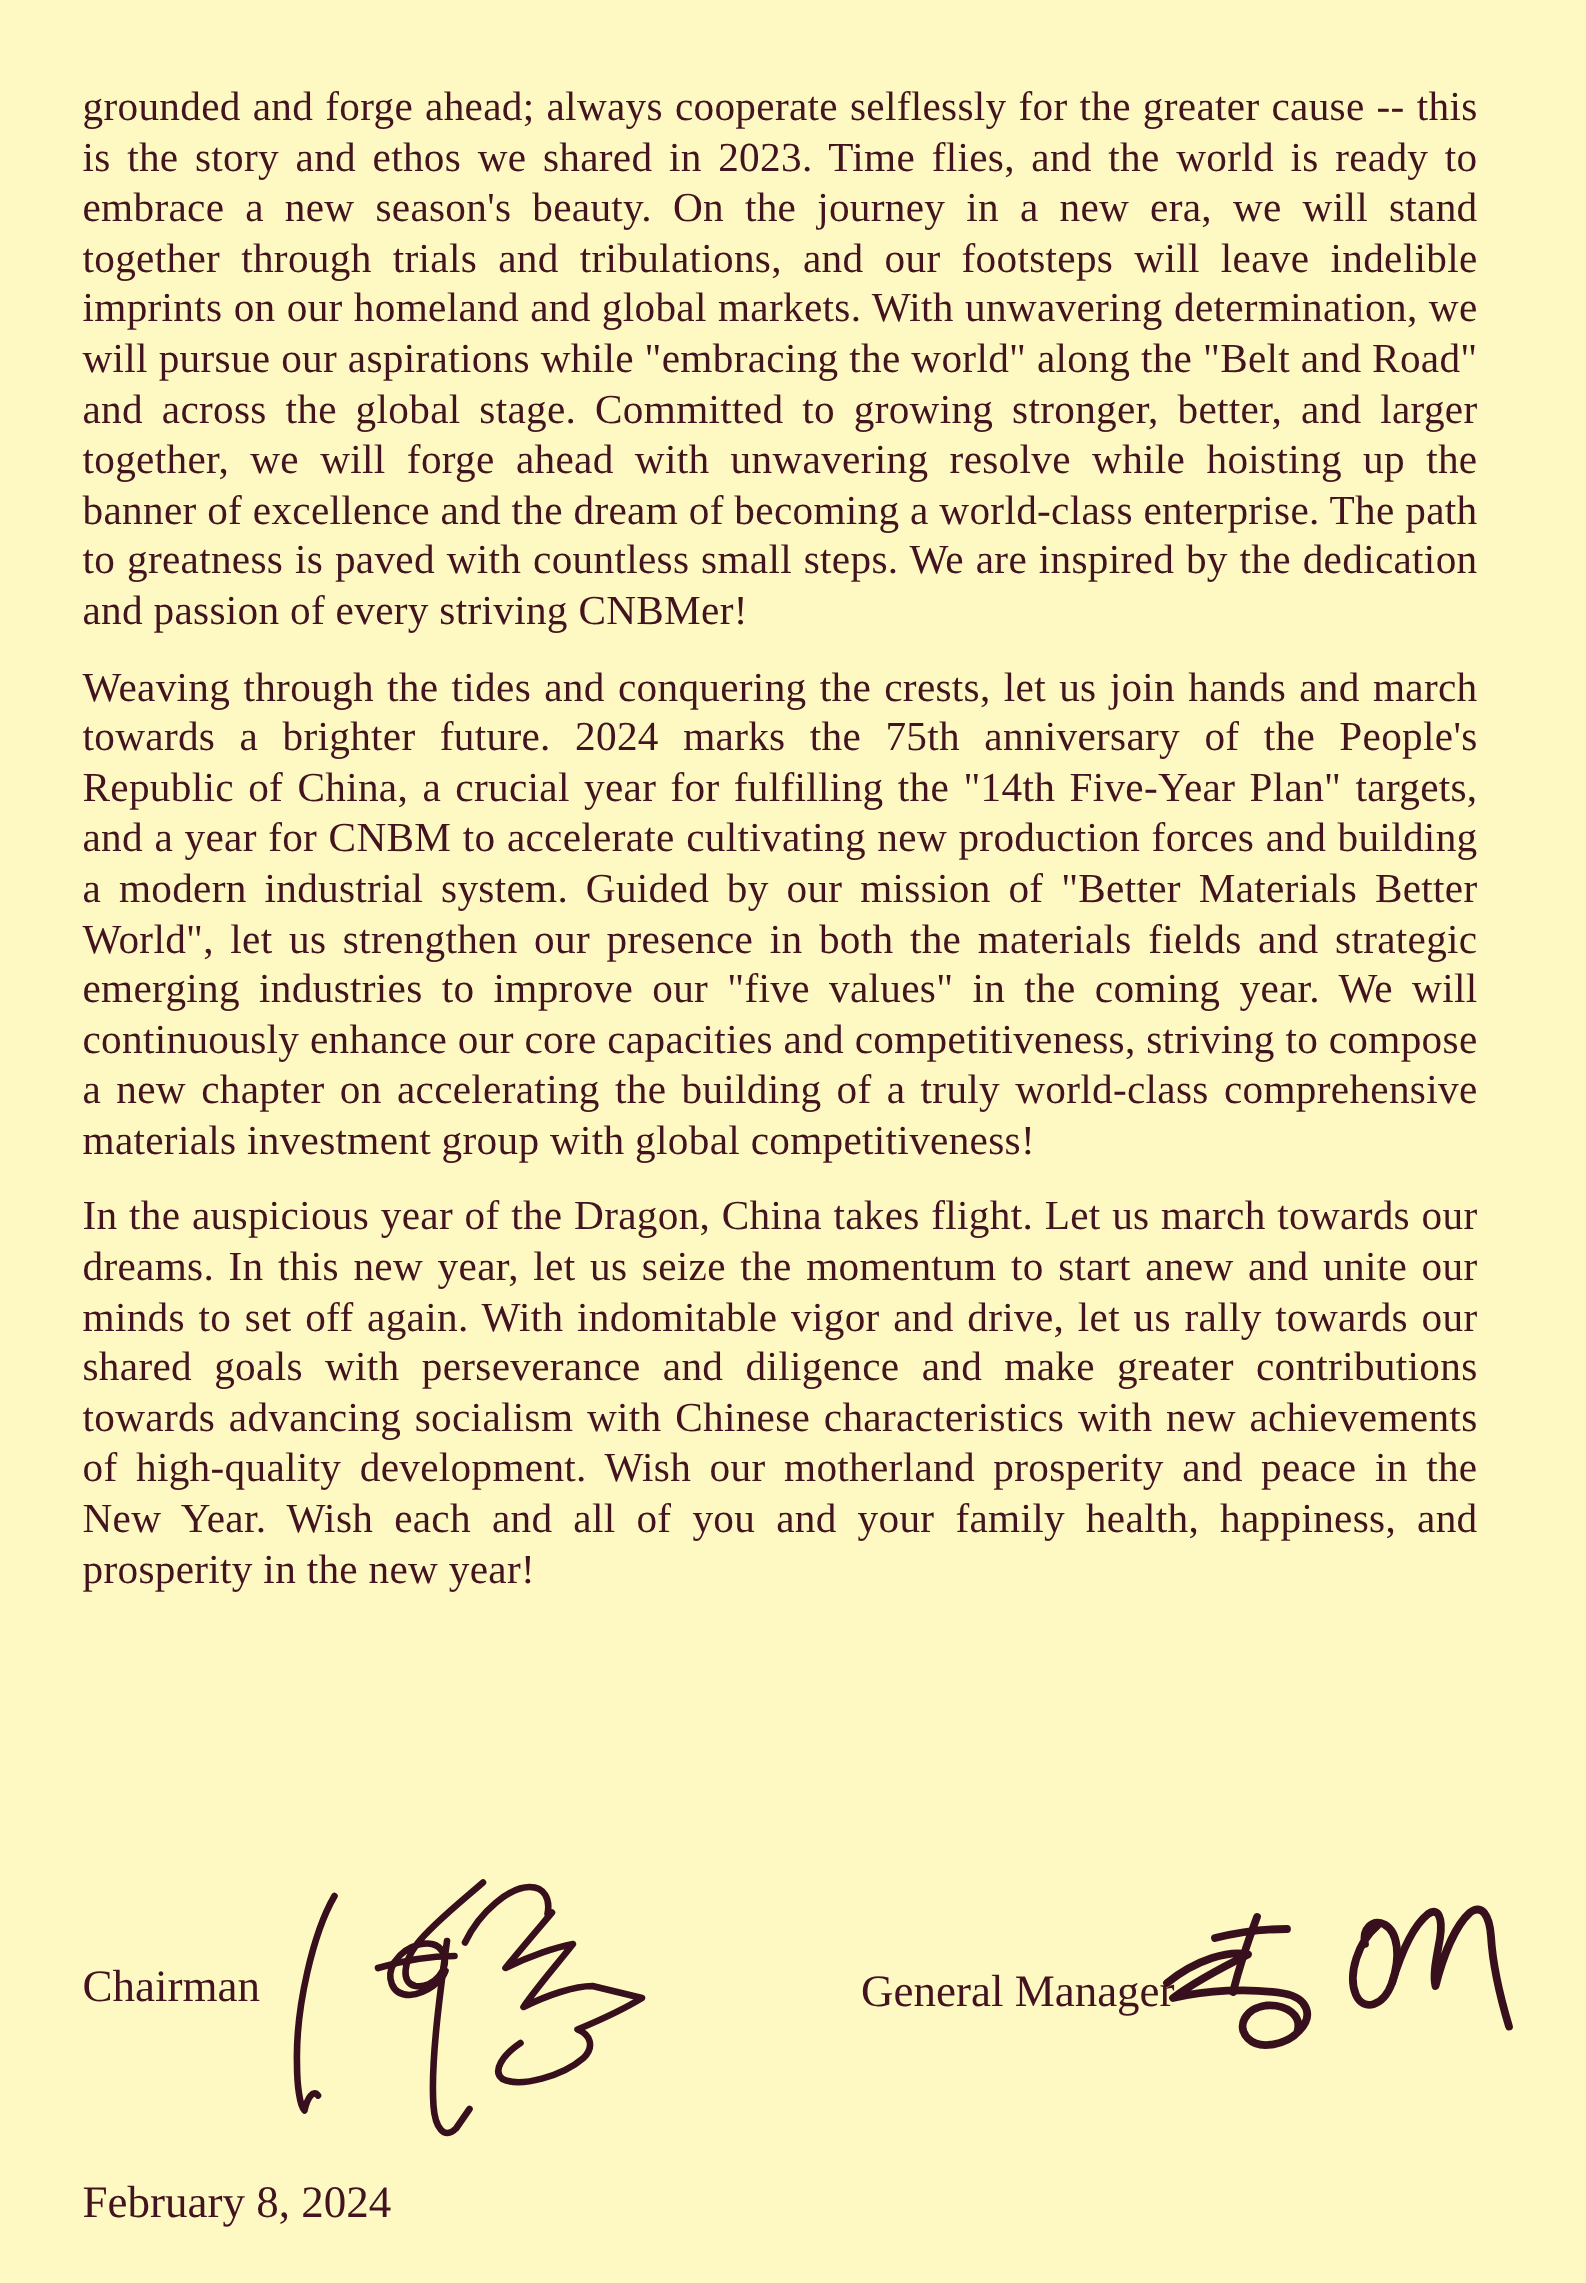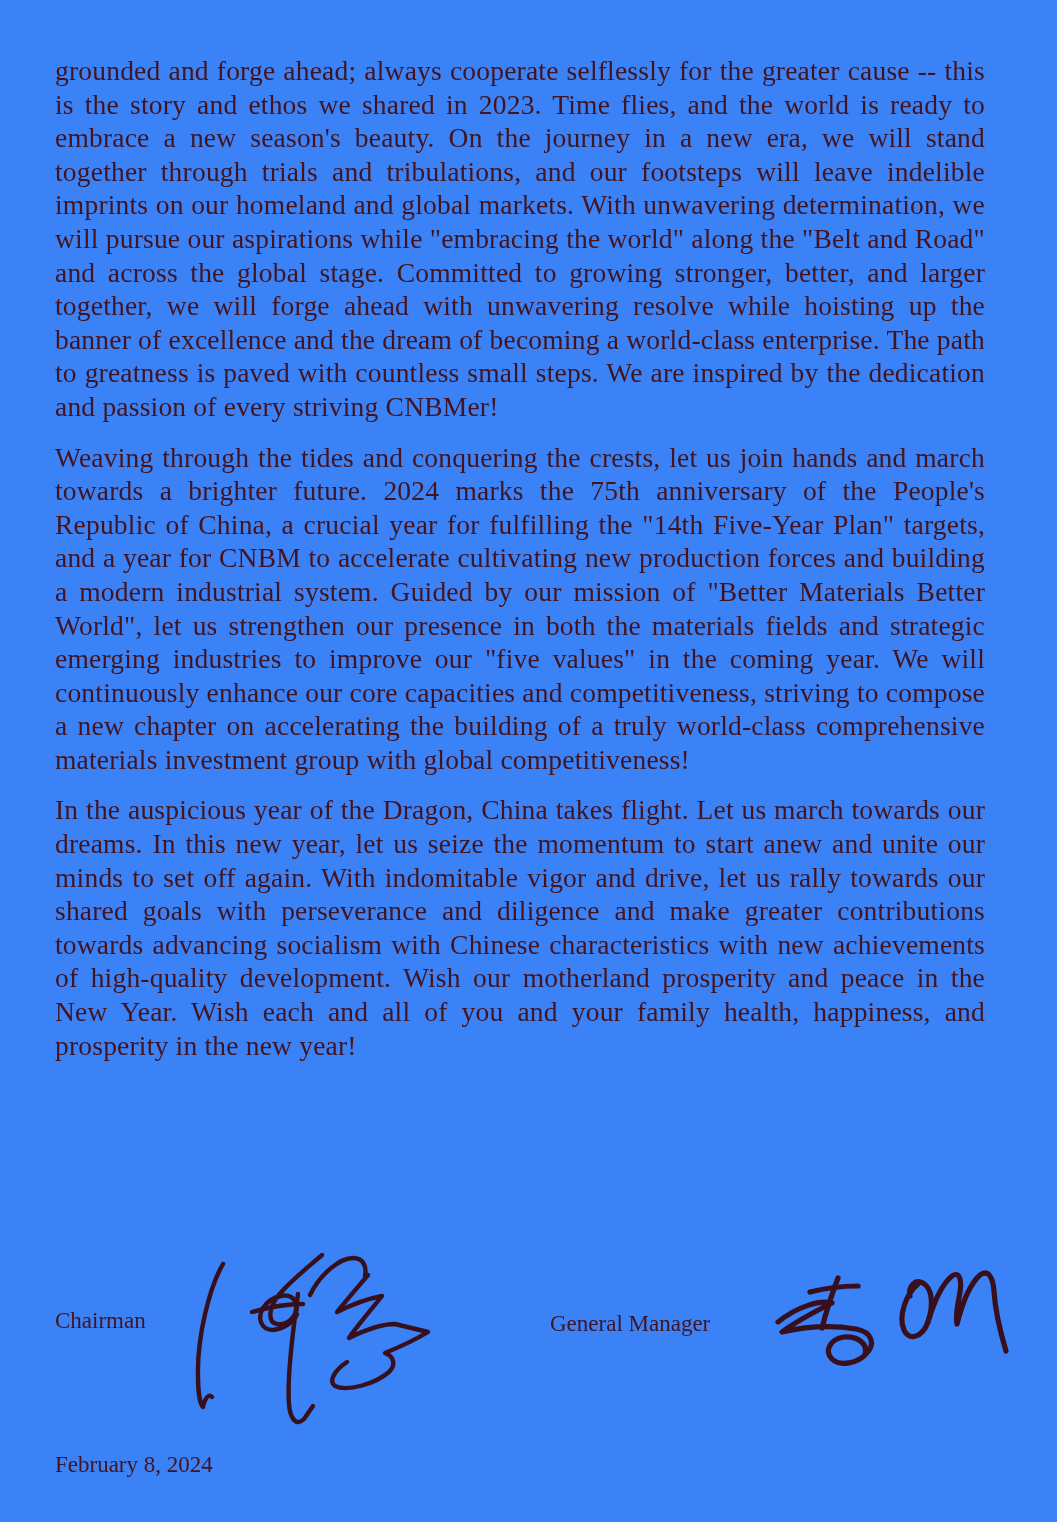--- a/index.html
+++ b/index.html
@@ -4,45 +4,45 @@
 <style>
   html, body {
     margin: 0;
     padding: 0;
     background: #f8c2cb;
   }
   .page {
     position: relative;
     width: 1057px;
     height: 1522px;
-    background: #3b82f6;
+    background: #fef9c3;
     font-family: "Liberation Serif", "DejaVu Serif", serif;
     color: #43141f;
     overflow: hidden;
   }
   .content {
     position: absolute;
     left: 55px;
     top: 54px;
     width: 930px;
   }
   .content p {
     margin: 0 0 17px 0;
     font-size: 27.5px;
     line-height: 33.6px;
     text-align: justify;
     letter-spacing: 0.2px;
   }
   .sig-label {
     position: absolute;
-    font-size: 23px;
+    font-size: 30px;
     white-space: nowrap;
   }
   .label-chairman   { left: 55px;  top: 1308px; }
-  .label-gm         { left: 550px; top: 1311px; }
+  .label-gm         { left: 574px; top: 1311px; }
   .label-date       { left: 55px;  top: 1452px; }
   .sig {
     position: absolute;
   }
   .sig-chairman { left: 185px; top: 1246px; width: 250px; height: 207px; }
   .sig-gm       { left: 768px; top: 1246px; width: 250px; height: 150px; }
   .sig path {
     fill: none;
     stroke: #38101d;
     stroke-linecap: round;

